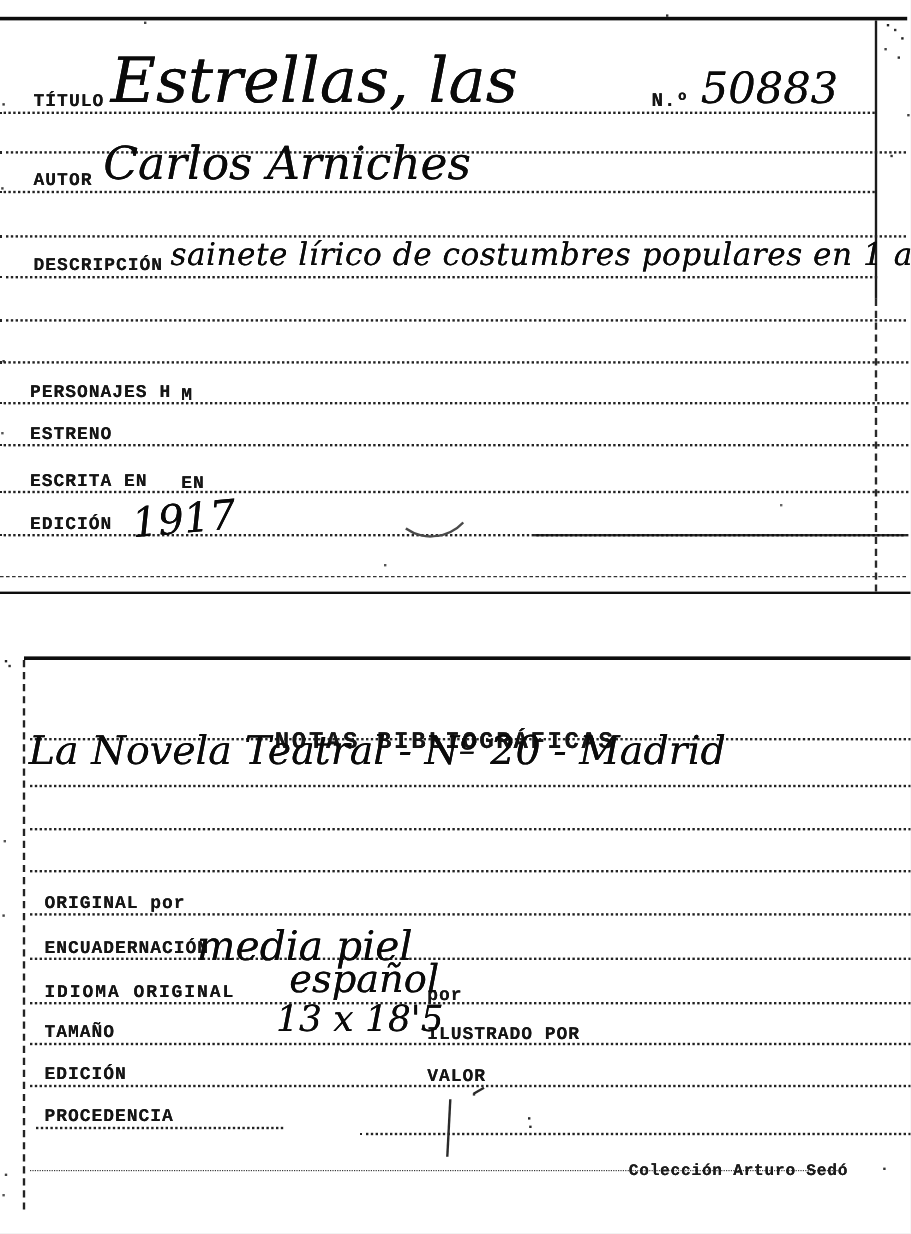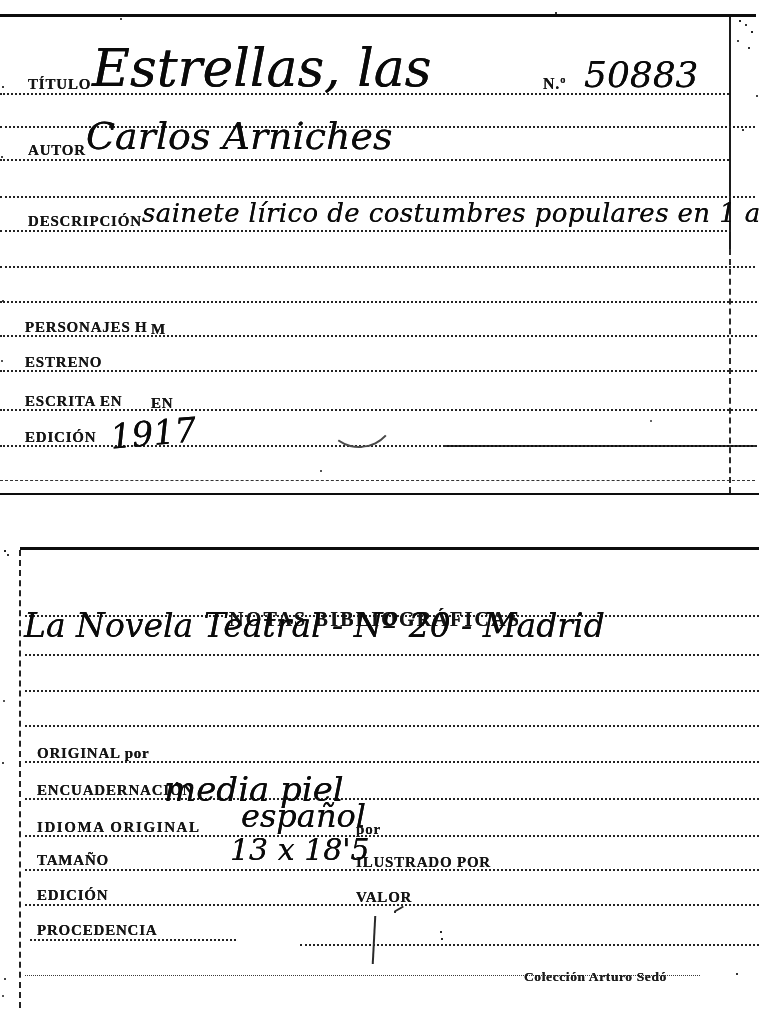--- a/index.html
+++ b/index.html
@@ -5,21 +5,21 @@
   html,body{margin:0;padding:0;background:#e8e8e8;}
   .page{
     position:relative;
     width:759px;height:1028px;
     background:#ffffff;
     overflow:hidden;
     font-family:"Liberation Sans",sans-serif;
   }
   .lbl{
     position:absolute;
-    font-family:Liberation Serif, serif;
+    font-family:Liberation Mono, monospace;
     font-weight:700;
     font-size:15px;
     letter-spacing:.8px;
     color:#151515;
     white-space:nowrap;
     line-height:1;
     text-shadow:0 0 .4px #222;
   }
   .lbl.heading{font-size:20px;letter-spacing:2.2px;}
   .hw{

